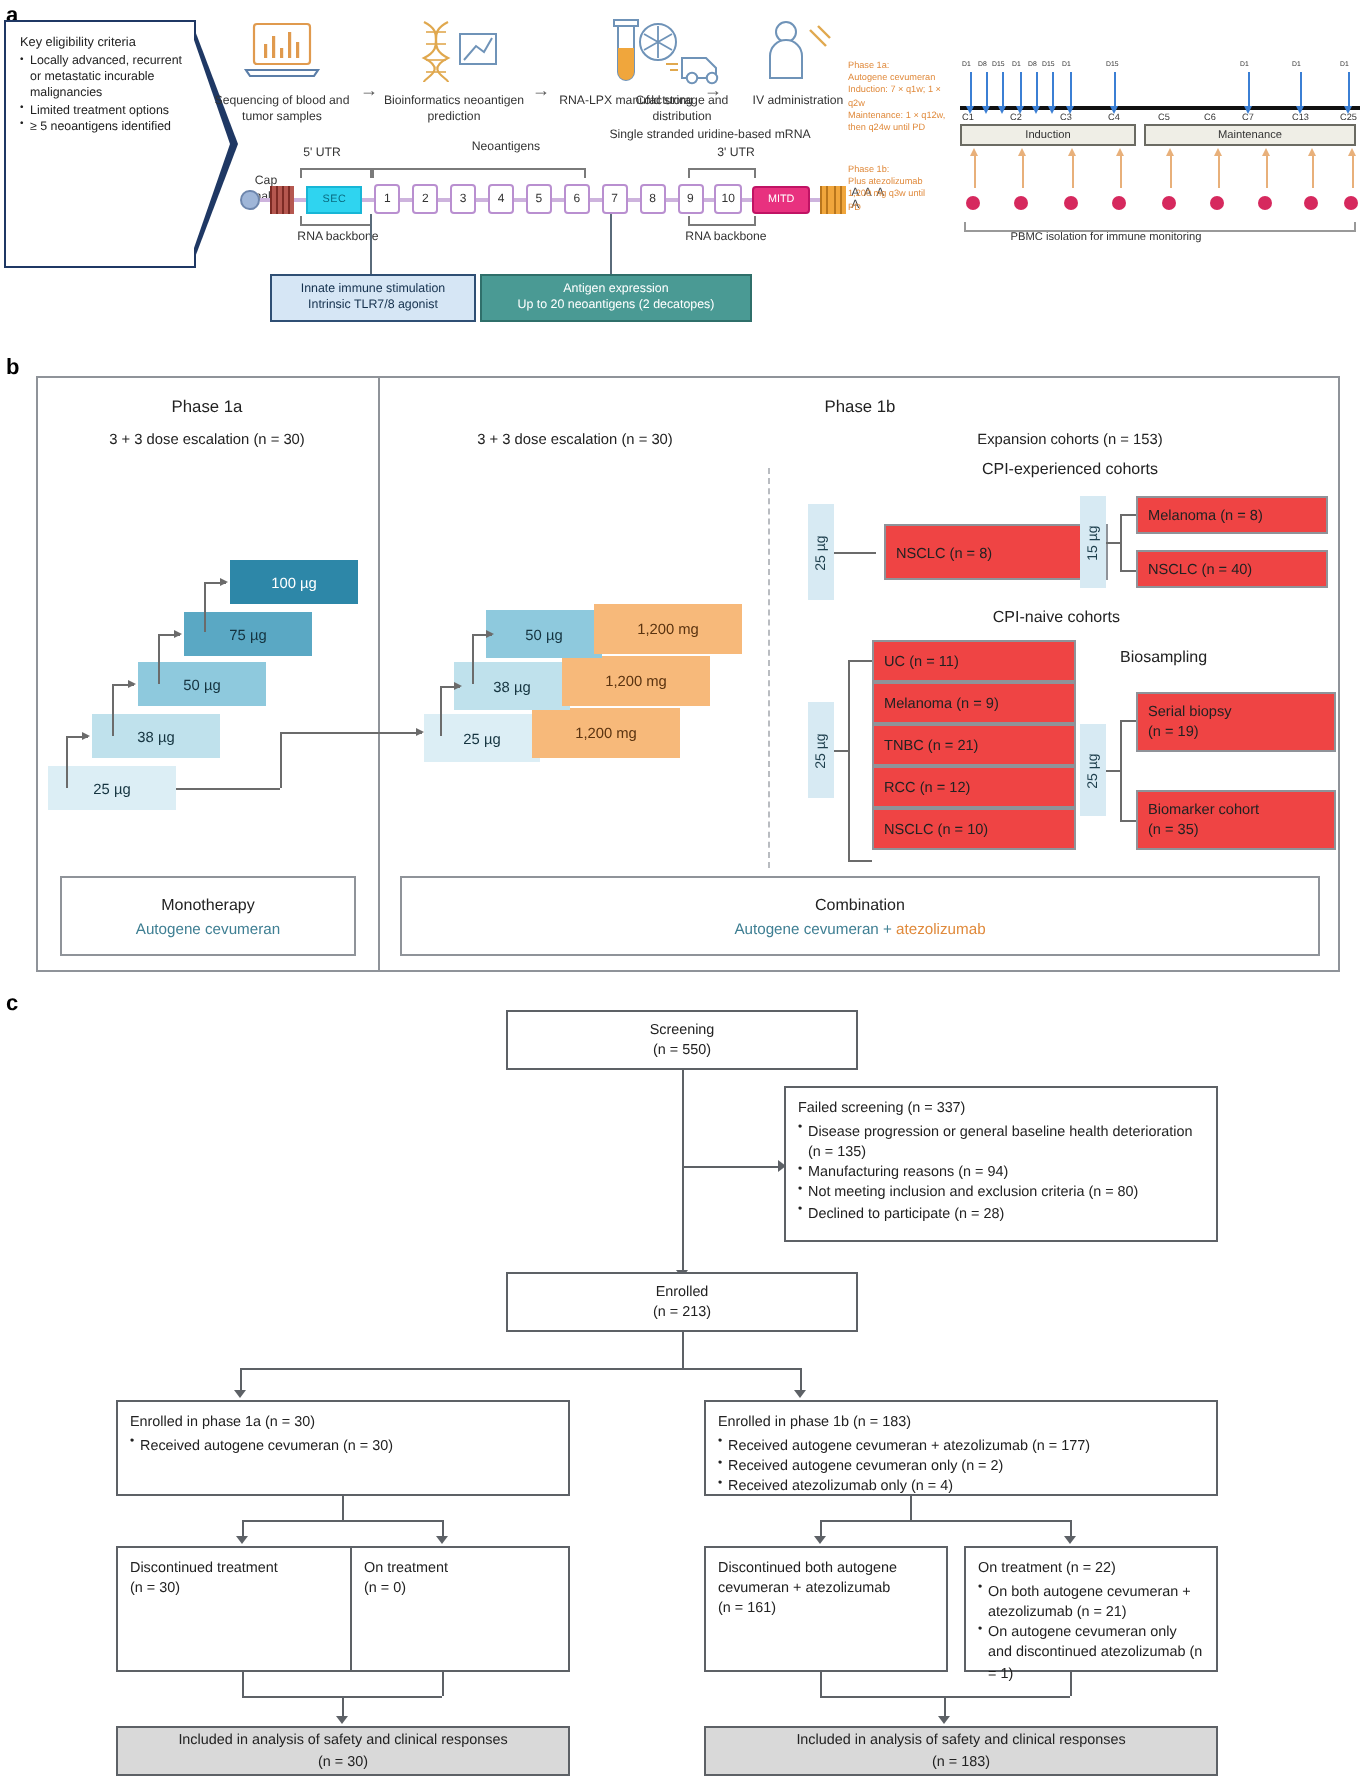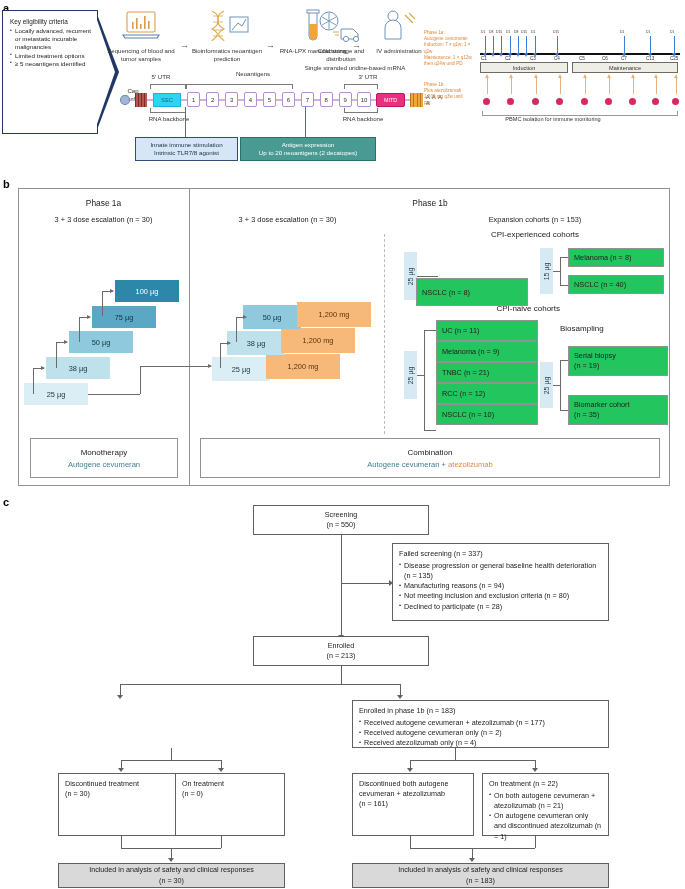--- a/index.html
+++ b/index.html
@@ -123,21 +123,21 @@
   .dmg { background:#f7b97a; color:#5a3310; }
 
   .esc-arrow { position:absolute; border-left:1px solid #6b6b6b; border-top:1px solid #6b6b6b; }
   .esc-arrow:after{
     content:""; position:absolute; right:-1px; top:-2.6px;
     border-top:2.8px solid transparent; border-bottom:2.8px solid transparent;
     border-left:4.4px solid #6b6b6b;
   }
 
   .cohort {
-    position:absolute; border:1px solid #8f9399; background:#22c55e;
+    position:absolute; border:1px solid #8f9399; background:#ef4444;
     font-size:7.3px; display:flex; align-items:center; padding-left:5px; color:#222;
   }
   .cohort.multi { align-items:flex-start; padding-top:4px; line-height:1.35; display:block; }
   .dosetag {
     position:absolute; background:#d7eaf3; width:13px;
     display:flex; align-items:center; justify-content:center;
   }
   .dosetag span {
     transform:rotate(-90deg); white-space:nowrap; font-size:7px; color:#1e3f4d;
   }
@@ -462,21 +462,21 @@
   <div class="esc-arrow" style="left:220px;top:167px;width:10px;height:25px;"></div>
   <div class="esc-arrow" style="left:236px;top:141px;width:10px;height:25px;"></div>
 
   <div class="b-sub" style="left:400px;top:39px;width:270px;">Expansion cohorts (n = 153)</div>
   <div class="b-sub" style="left:400px;top:54px;width:270px;font-size:8px;">CPI-experienced cohorts</div>
 
   <div class="dosetag" style="left:404px;top:76px;height:48px;">
     <span>25 µg</span>
   </div>
   <div class="conn" style="left:417px;top:100px;width:21px;height:1px;"></div>
-  <div class="cohort" style="left:416px;top:86px;width:112px;height:28px;margin-top:16px;">NSCLC (n = 8)</div>
+  <div class="cohort" style="left:442px;top:86px;width:112px;height:28px;">NSCLC (n = 8)</div>
 
   <div class="dosetag" style="left:540px;top:72px;height:46px;">
     <span>15 µg</span>
   </div>
   <div class="conn" style="left:553px;top:95px;width:7px;height:1px;"></div>
   <div class="conn" style="left:560px;top:81px;width:1px;height:28px;"></div>
   <div class="conn" style="left:560px;top:81px;width:8px;height:1px;"></div>
   <div class="conn" style="left:560px;top:109px;width:8px;height:1px;"></div>
   <div class="cohort" style="left:568px;top:72px;width:96px;height:19px;">Melanoma (n = 8)</div>
   <div class="cohort" style="left:568px;top:99px;width:96px;height:19px;">NSCLC (n = 40)</div>
@@ -552,20 +552,26 @@
     <div>(n = 213)</div>
   </div>
 
   <div class="ln v" style="left:341px;top:170px;height:18px;"></div>
   <div class="ln h" style="left:120px;top:188px;width:280px;"></div>
   <div class="ln v" style="left:120px;top:188px;height:11px;"></div>
   <div class="ar-d" style="position:absolute;left:120px;top:199px;width:1px;"></div>
   <div class="ln v" style="left:400px;top:188px;height:11px;"></div>
   <div class="ar-d" style="position:absolute;left:400px;top:199px;width:1px;"></div>
 
+  <div class="cbox" style="left:58px;top:204px;width:227px;height:48px;">
+    <div>Enrolled in phase 1a (n = 30)</div>
+    <ul>
+      <li>Received autogene cevumeran (n = 30)</li>
+    </ul>
+  </div>
 
   <div class="cbox" style="left:352px;top:204px;width:257px;height:48px;">
     <div>Enrolled in phase 1b (n = 183)</div>
     <ul>
       <li>Received autogene cevumeran + atezolizumab (n = 177)</li>
       <li>Received autogene cevumeran only (n = 2)</li>
       <li>Received atezolizumab only (n = 4)</li>
     </ul>
   </div>
 

